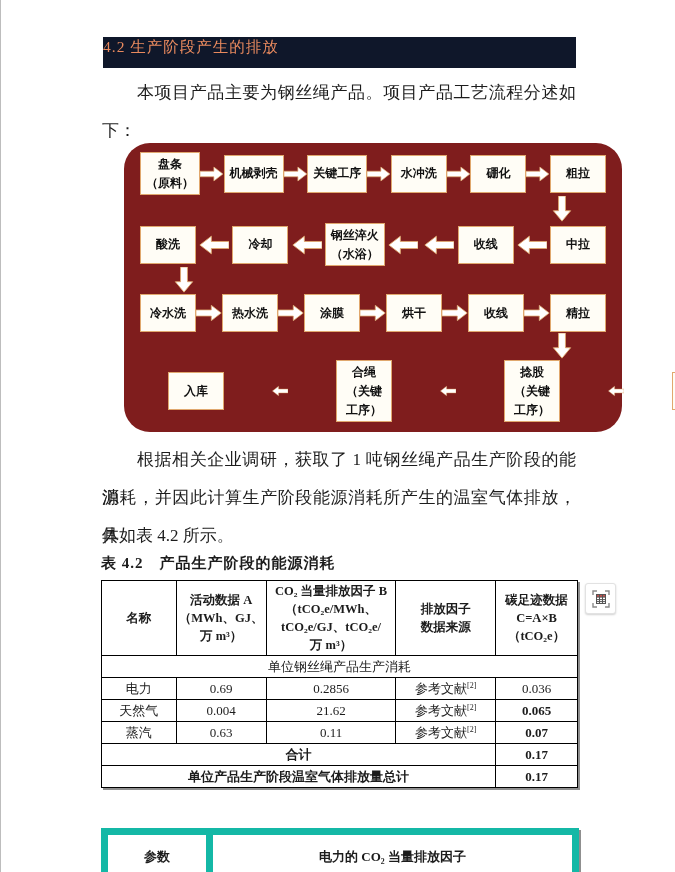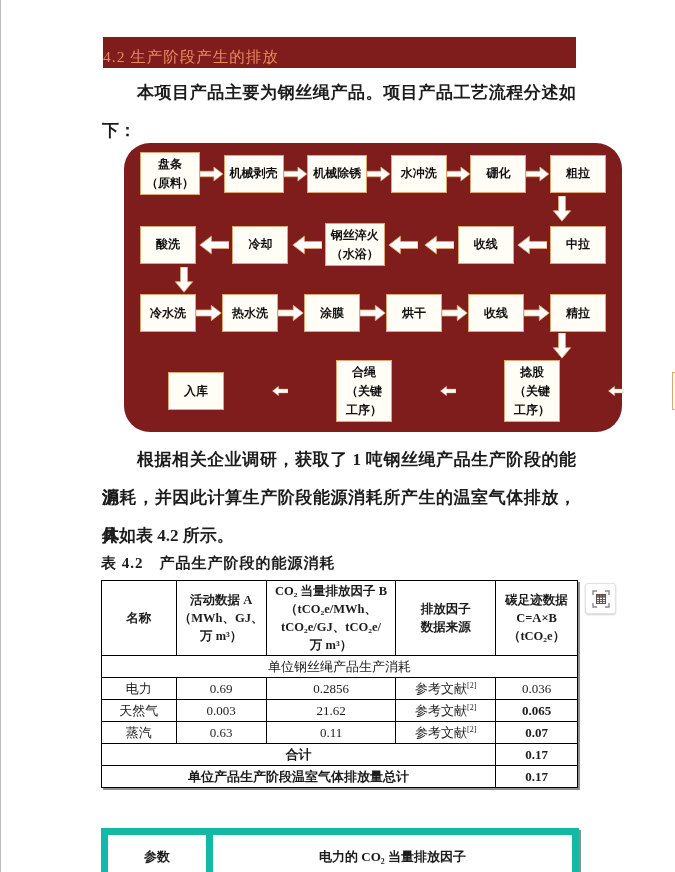--- a/index.html
+++ b/index.html
@@ -10,29 +10,29 @@
     overflow:hidden;
     font-family:"Liberation Serif","DejaVu Serif",serif;
     color:#1c1c1c;
     box-sizing:border-box;
     border-left:1px solid #bdbdbd;
   }
 
   
   .heading-band {
     position:absolute; left:102px; top:37px; width:473px; height:31px;
-    background:#7f1d1d; display:flex; align-items:flex-end;
+    background:#0f172a; display:flex; align-items:flex-start;
   }
   .heading-text {
     font-size:15.5px; letter-spacing:1px; color:#e98a5e;
   }
 
   
   .para { position:absolute; left:101px; width:474px; }
-  .para .line { height:38px; line-height:38px; font-size:17px; white-space:nowrap;font-weight:bold; }
+  .para .line { height:38px; line-height:38px; font-size:17px; white-space:nowrap; }
   .para .line.justify { white-space:normal; text-align:justify; text-align-last:justify; }
   .para .line.indent { text-indent:35px; }
   #para1 { top:74px; }
   #para2 { top:441px; }
 
   
   .flowchart {
     position:absolute; left:123px; top:143px; width:498px; height:289px;
     background:#7f1d1d; box-sizing:border-box;
     padding:9px 16px 8px 16px;
@@ -120,21 +120,21 @@
         <svg viewBox="0 0 34 22">
           <polygon points="0,7 20,7 20,1 33,11 20,21 20,15 0,15" fill="#ffffff" stroke="#e0a86e" stroke-width="1"></polygon>
         </svg>
       </span>
       <div class="flow-box">机械剥壳</div>
       <span class="flow-arrow">
         <svg viewBox="0 0 34 22">
           <polygon points="0,7 20,7 20,1 33,11 20,21 20,15 0,15" fill="#ffffff" stroke="#e0a86e" stroke-width="1"></polygon>
         </svg>
       </span>
-      <div class="flow-box">机械除锈</div>
+      <div class="flow-box">关键工序</div>
       <span class="flow-arrow">
         <svg viewBox="0 0 34 22">
           <polygon points="0,7 20,7 20,1 33,11 20,21 20,15 0,15" fill="#ffffff" stroke="#e0a86e" stroke-width="1"></polygon>
         </svg>
       </span>
       <div class="flow-box">水冲洗</div>
       <span class="flow-arrow">
         <svg viewBox="0 0 34 22">
           <polygon points="0,7 20,7 20,1 33,11 20,21 20,15 0,15" fill="#ffffff" stroke="#e0a86e" stroke-width="1"></polygon>
         </svg>
@@ -298,21 +298,21 @@
       </tr>
       <tr>
         <td>电力</td>
         <td>0.69</td>
         <td>0.2856</td>
         <td>参考文献<sup>[2]</sup></td>
         <td>0.036</td>
       </tr>
       <tr>
         <td>天然气</td>
-        <td>0.003</td>
+        <td>0.004</td>
         <td>21.62</td>
         <td>参考文献<sup>[2]</sup></td>
         <td class="bold">0.065</td>
       </tr>
       <tr>
         <td>蒸汽</td>
         <td>0.63</td>
         <td>0.11</td>
         <td>参考文献<sup>[2]</sup></td>
         <td class="bold">0.07</td>

